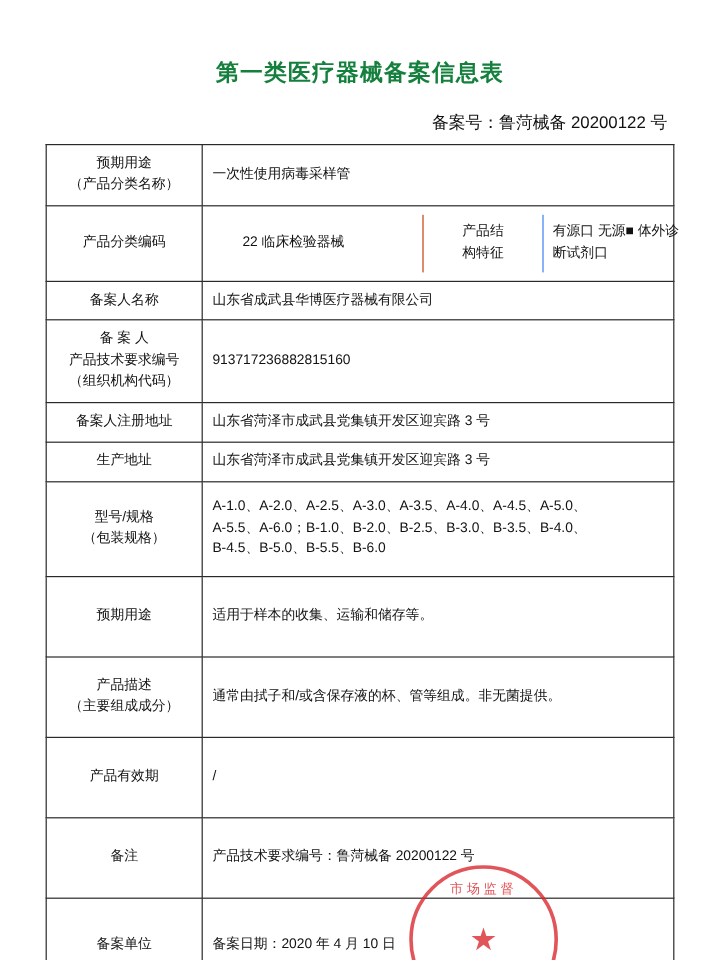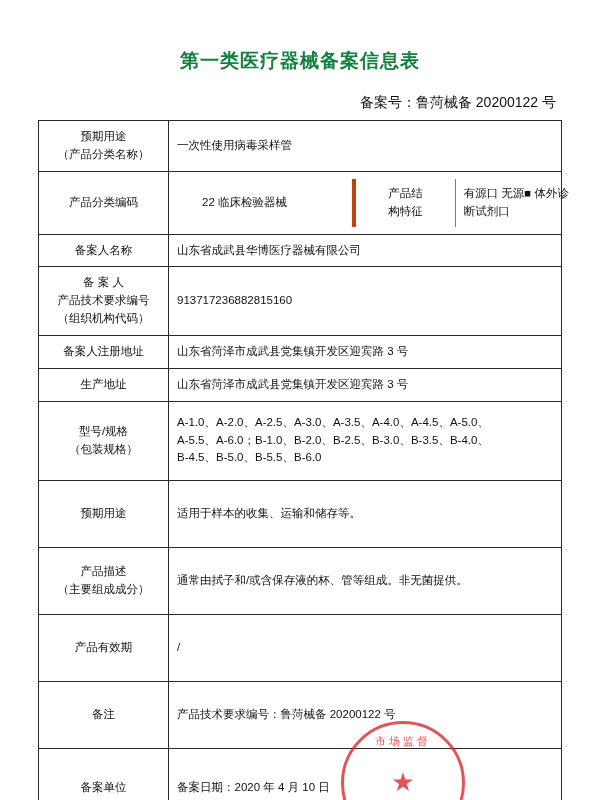--- a/index.html
+++ b/index.html
@@ -66,21 +66,21 @@
     width: 100%;
     margin-left: 21px;
   }
   .sub-cell {
     display: flex;
     align-items: center;
   }
   .sub-a { flex: 0 0 40%; padding-left: 4px; }
   .sub-b {
     flex: 0 0 24%;
-    border-left: 4px solid #c2410c;
+    border-left: 1px solid #c2410c;
     justify-content: center;
     text-align: center;
     padding: 0 4px;
   }
   .sub-c {
     flex: 1 1 auto;
     border-left: 1px solid #3b82f6;
     padding-left: 8px;
   }
   td.nopad {

